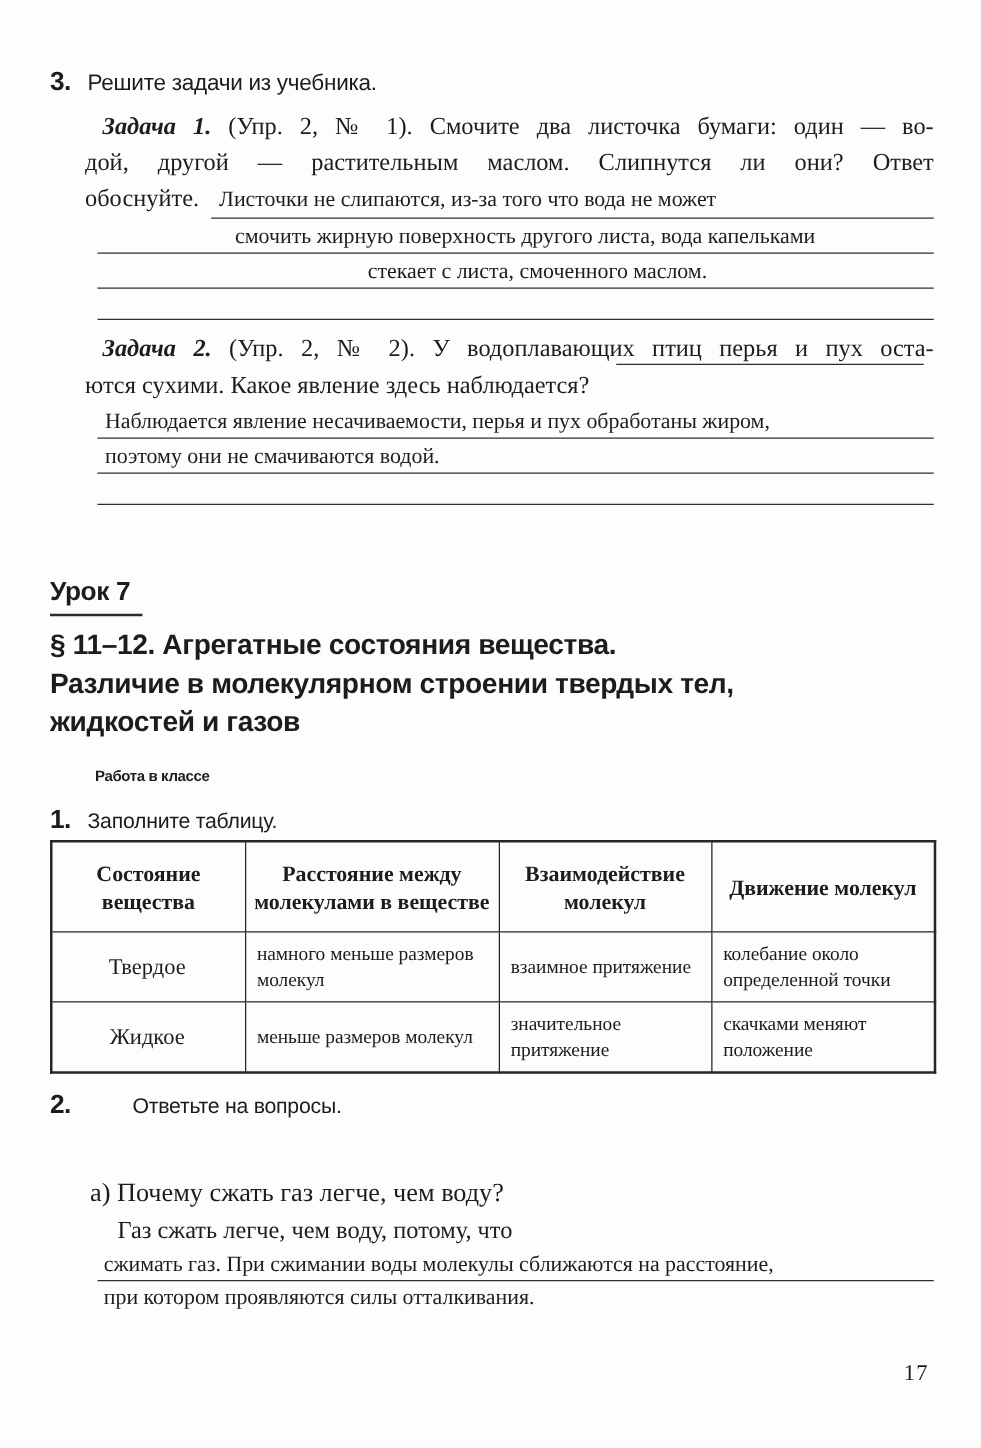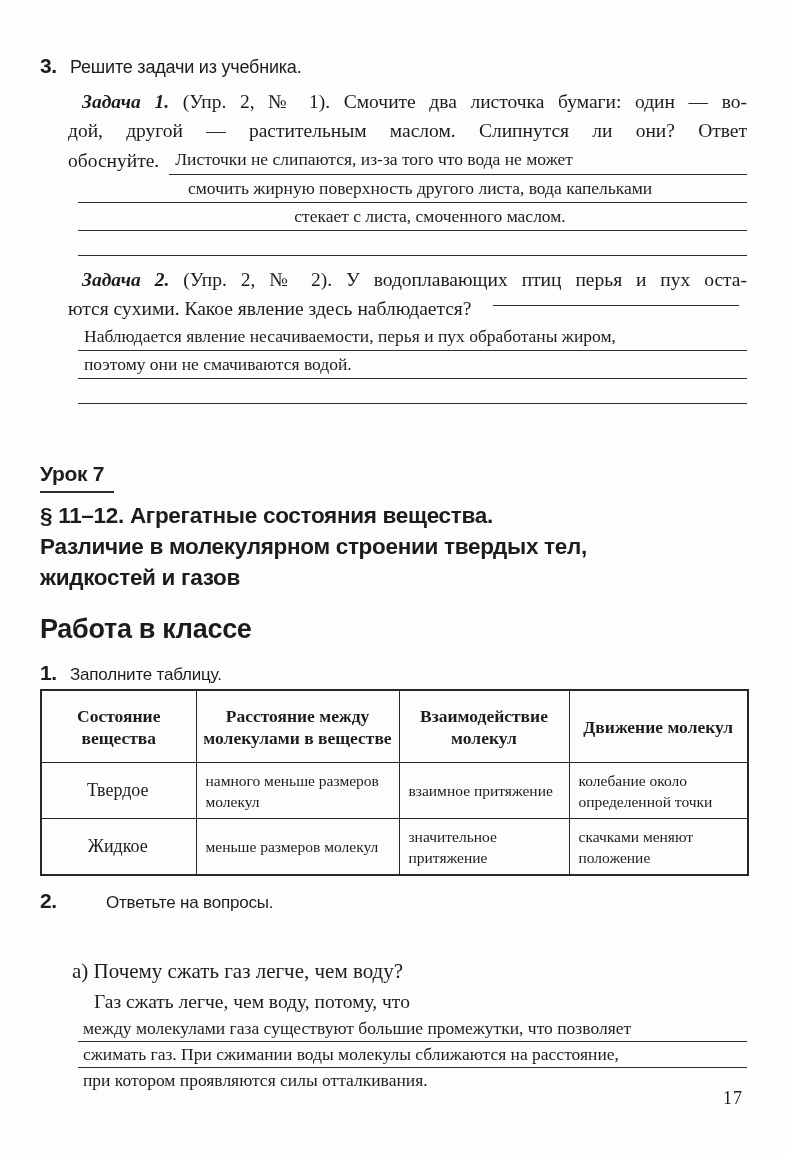--- a/index.html
+++ b/index.html
@@ -31,21 +31,21 @@
     flex: 0 0 30px;
   }
   .task-label { font-size: 18px; letter-spacing: -0.2px; }
 
   
   .problem { margin-left: 28px; }
   .pline { font-size: 19.5px; line-height: 29px; }
   .pjust { text-align: justify; text-align-last: justify; }
   .pindent { text-indent: 14px; }
   .ptitle { font-weight: bold; font-style: italic; }
-  .ansrow { display: flex; align-items: center; }
+  .ansrow { display: flex; align-items: flex-start; }
   .ansrow .lead { white-space: nowrap; }
   .ansfill {
     flex: 1;
     margin-left: 10px;
     border-bottom: 1.6px solid #2e2e2e;
     font-size: 17.5px;
     padding-left: 6px;
     white-space: nowrap;
   }
   .ansline {
@@ -82,23 +82,24 @@
     font-family: "Liberation Sans", sans-serif;
     font-weight: bold;
     font-size: 22.5px;
     letter-spacing: -0.3px;
     line-height: 31px;
     margin-bottom: 21px;
   }
   .classwork-heading {
     font-family: "Liberation Sans", sans-serif;
     font-weight: bold;
-    font-size: 27px;
+    font-size: 12px;
     letter-spacing: -0.3px;
     margin-bottom: 16px;
+    margin-left: 36px;
   }
 
   
   table.states {
     border-collapse: collapse;
     width: 707px;
     table-layout: fixed;
     margin-top: 4px;
     margin-bottom: 13px;
   }
@@ -238,20 +239,19 @@
     <span class="task-num">2.</span>
     <span class="task-label" style="font-size:17px;margin-left:36px;">Ответьте на вопросы.</span>
   </div>
 
   <div class="qa">
     <div class="qline q-question">а) Почему сжать газ легче, чем воду?</div>
     <div class="introrow">
       <span class="lead">Газ сжать легче, чем воду, потому, что</span>
       <span class="shortfill"></span>
     </div>
-    <div class="bansline">между молекулами газа существуют большие промежутки, что позволяет</div>
     <div class="bansline">сжимать газ. При сжимании воды молекулы сближаются на расстояние,</div>
     <div class="bansline noline">при котором проявляются силы отталкивания.</div>
   </div>
 
   <div class="page-number">17</div>
 
 </div>
 
 </body></html>

